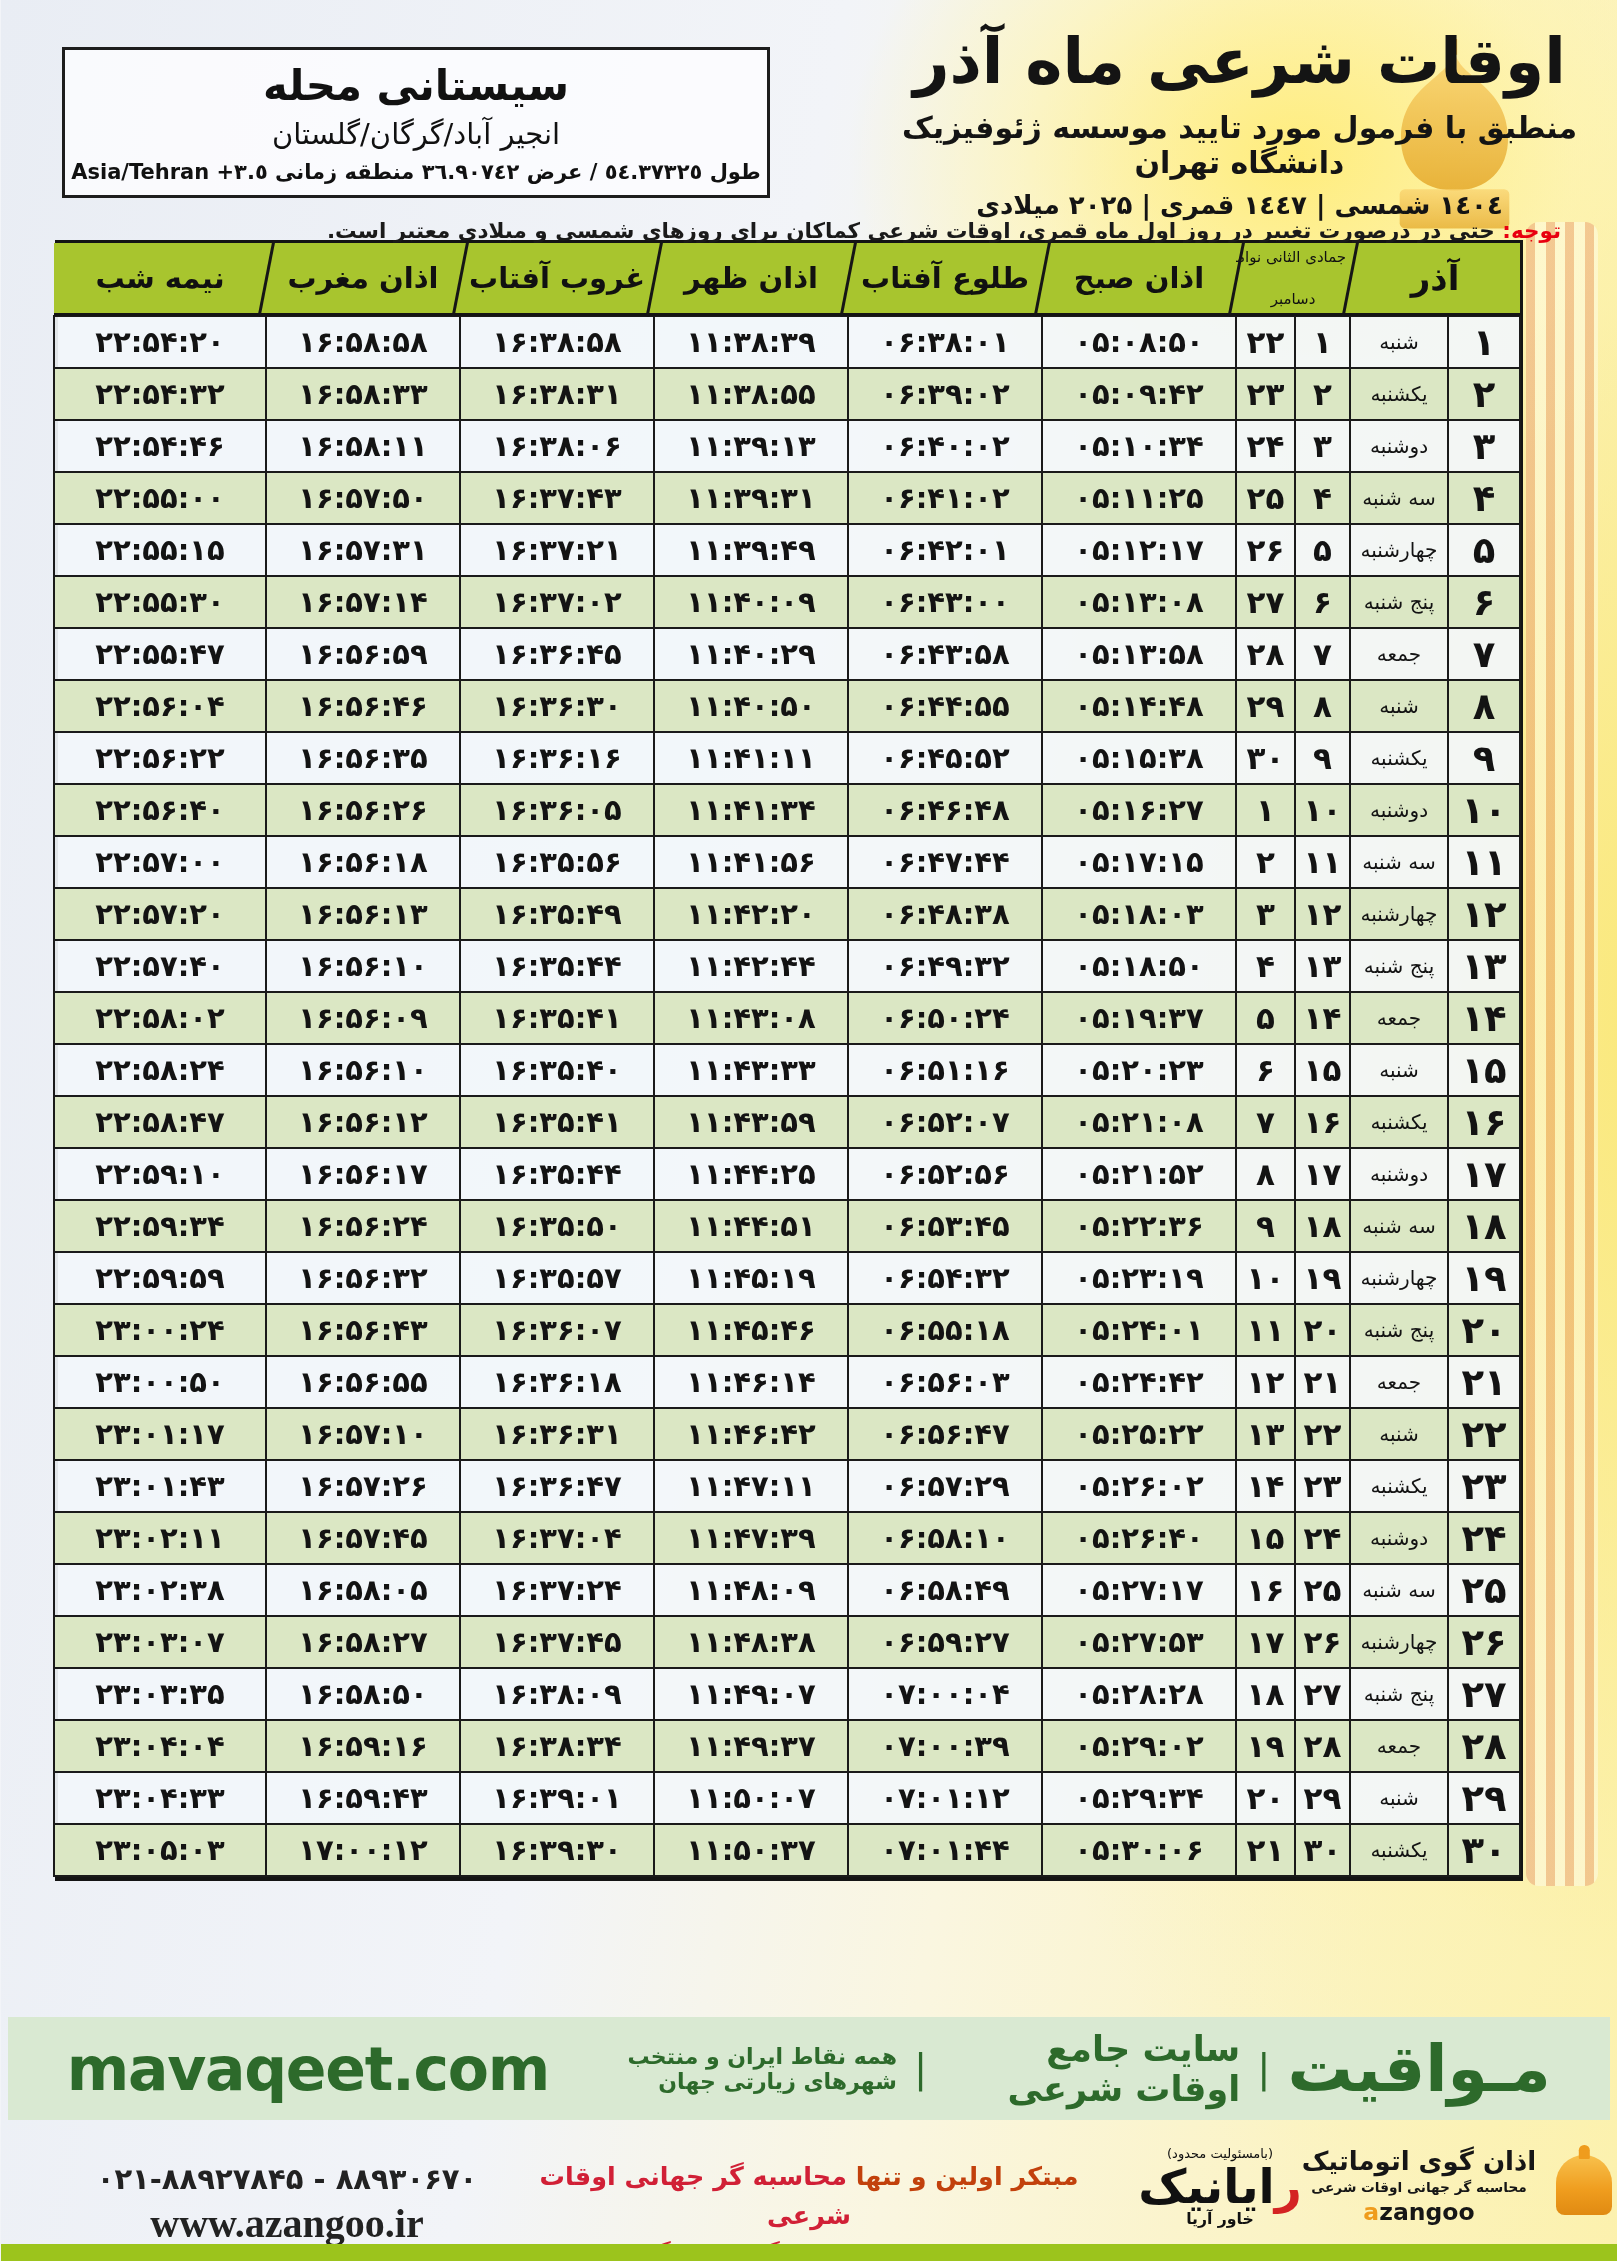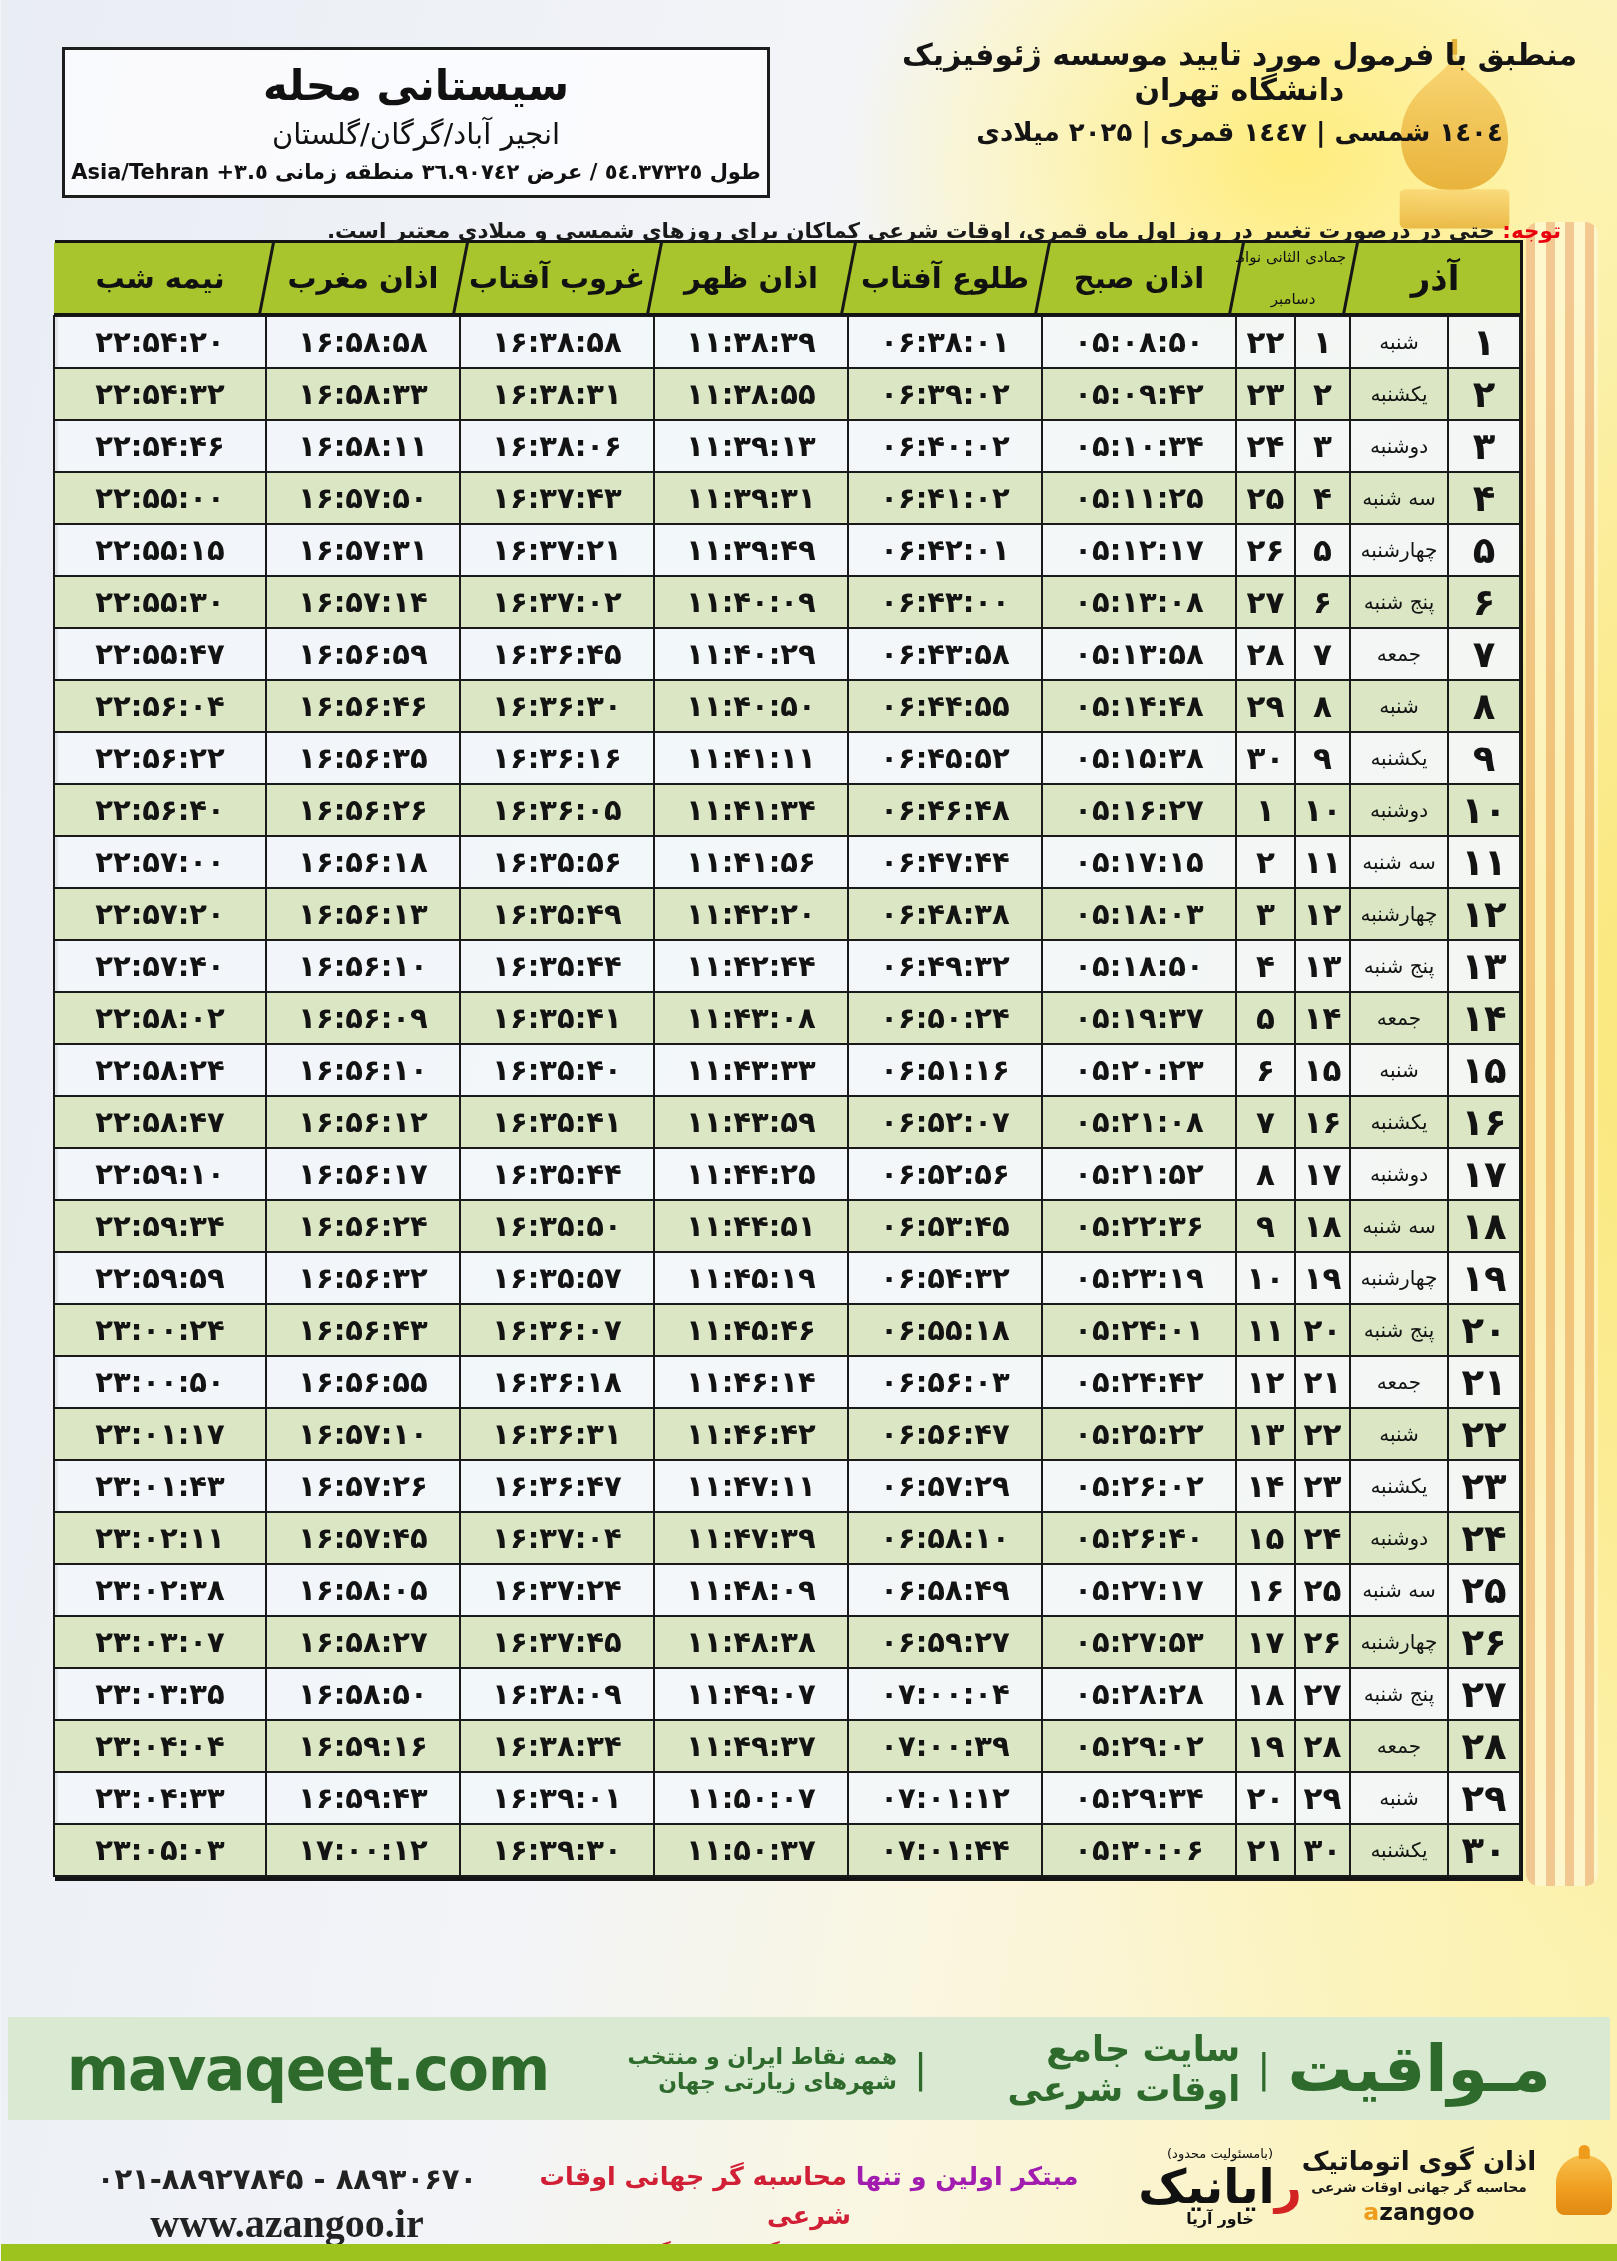--- a/index.html
+++ b/index.html
@@ -87,21 +87,21 @@
   .band-small { font-size: 22px; font-weight: 600; }
   .band-sep   { font-size: 39px; font-weight: 400; }
   .band-domain { font-size: 60px; font-weight: 800; direction: ltr; letter-spacing: -1.3px; }
 
   
   .phones { position: absolute; z-index: 2; left: 65px; top: 2150px; width: 444px; text-align: center; color: #222; margin-top: 12px; }
   .phone-line { font-size: 29px; font-weight: 800; direction: ltr; }
   .url-line   { font-size: 40px; font-weight: 700; font-family: "Liberation Serif", serif; direction: ltr; margin-top: 3.9px; }
 
   .slogan { position: absolute; z-index: 2; left: 522px; top: 2157px; width: 574px; text-align: center; font-size: 25.4px; font-weight: 700; line-height: 1.55; }
-  .slogan .blk { color: #a21caf; text-align: center; }
+  .slogan .blk { color: #c2410c; text-align: center; }
   .slogan .red { color: #d12036; }
 
   .rayanik { position: absolute; z-index: 2; left: 1122px; top: 2146px; width: 196px; text-align: center; color: #111; }
   .ray-limited { font-size: 13px; font-weight: 500; }
   .ray-name { font-size: 47px; font-weight: 800; line-height: 1.1; }
   .ray-name .r1 { color: #d42323; }
   .ray-sub { font-size: 15.7px; font-weight: 600; margin-top: -3.9px; }
 
   .azangoo { position: absolute; z-index: 2; left: 1344px; top: 2137px; width: 248px; display: flex; align-items: center; justify-content: center; gap: 0; direction: rtl; }
   .az-icon { position: relative; width: 98px; height: 98px; flex: 0 0 auto; }
@@ -133,20 +133,21 @@
       <stop offset="0" stop-color="#f9d06a"></stop>
         <stop offset="1" stop-color="#e2a11e"></stop>
     </linearGradient>
   </defs>
   <path d="M180 18 C 186 60, 260 70, 262 150 C 263 200, 230 232, 180 232 C 130 232, 97 200, 98 150 C 100 70, 174 60, 180 18 Z" fill="url(#gold)" opacity="0.85"></path>
   <rect x="96" y="230" width="168" height="60" rx="8" fill="url(#gold)" opacity="0.75"></rect>
   <rect x="176" y="0" width="8" height="24" fill="#e2a11e" opacity="0.9"></rect>
 </svg>
 
 <header class="title-block">
+  <div class="main-title">اوقات شرعی ماه آذر</div>
   <div class="sub-title">منطبق با فرمول مورد تایید موسسه ژئوفیزیک دانشگاه تهران</div>
   <div class="date-line">۱٤۰٤ شمسی | ۱٤٤۷ قمری | ۲۰۲۵ میلادی</div>
 </header>
 
 <section class="location-box">
   <div class="loc-name">سیستانی محله</div>
   <div class="loc-region">انجیر آباد/گرگان/گلستان</div>
   <div class="loc-coords">
     <span>طول ٥٤.٣٧٣٢٥ / عرض ٣٦.٩٠٧٤٢ منطقه زمانی</span>
     <span dir="ltr">Asia/Tehran +٣.٥</span>

